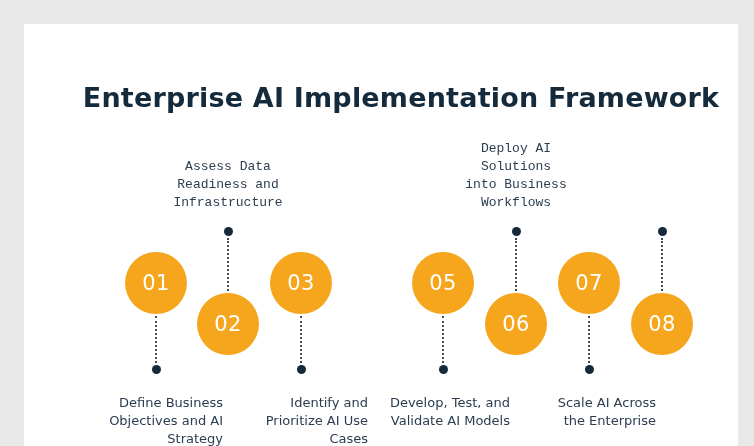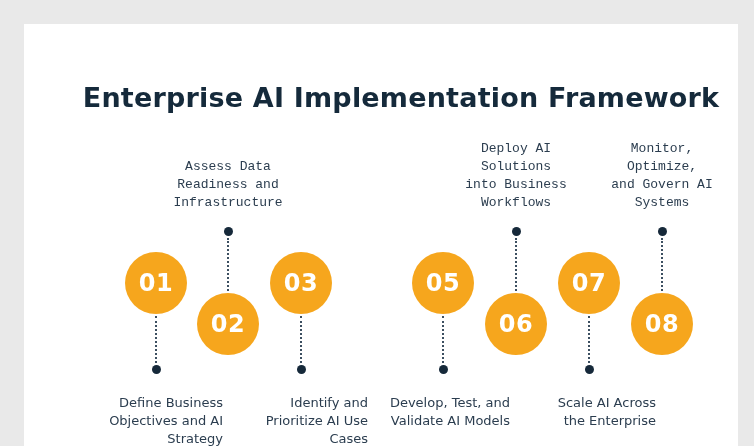--- a/index.html
+++ b/index.html
@@ -41,22 +41,22 @@
     width:62px;height:62px;
     margin-left:-31px;
     border-radius:50%;
     background:var(--circle);
     display:flex;align-items:center;justify-content:center;
   }
   .step.high .circle{top:212px;}
   .step.low  .circle{top:253px;}
   .circle .num{
     color:var(--number);
-    font-size:24px;
-    font-weight:700;
+    font-size:21px;
+    font-weight:400;
     letter-spacing:0.5px;
   }
   .connector{
     position:absolute;
     left:50%;
     width:0;
     margin-left:-1px;
     border-left:2px dotted var(--line);
   }
   .step.high .connector{top:276px;height:47px;}
@@ -155,23 +155,20 @@
     <div class="circle">
         <span class="num">07</span>
       </div>
     <div class="connector"></div>
     <div class="end-dot"></div>
     <div class="label">Scale AI Across
 the Enterprise</div>
   </div>
 
   <div class="step low" style="left:555px">
-    <div class="label">Monitor, Optimize,
-and Govern AI
-Systems</div>
     <div class="end-dot"></div>
     <div class="connector"></div>
     <div class="circle">
         <span class="num">08</span>
       </div>
   </div>
 
 </div>
 
 </body></html>

